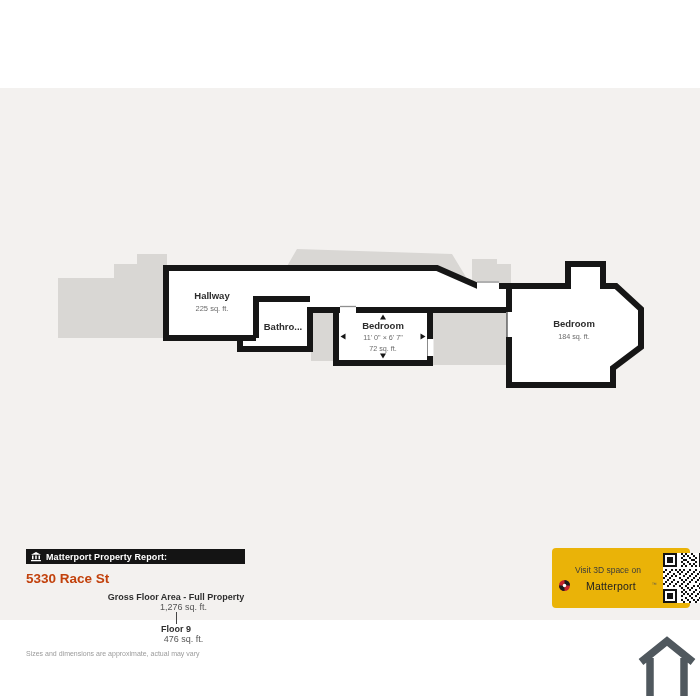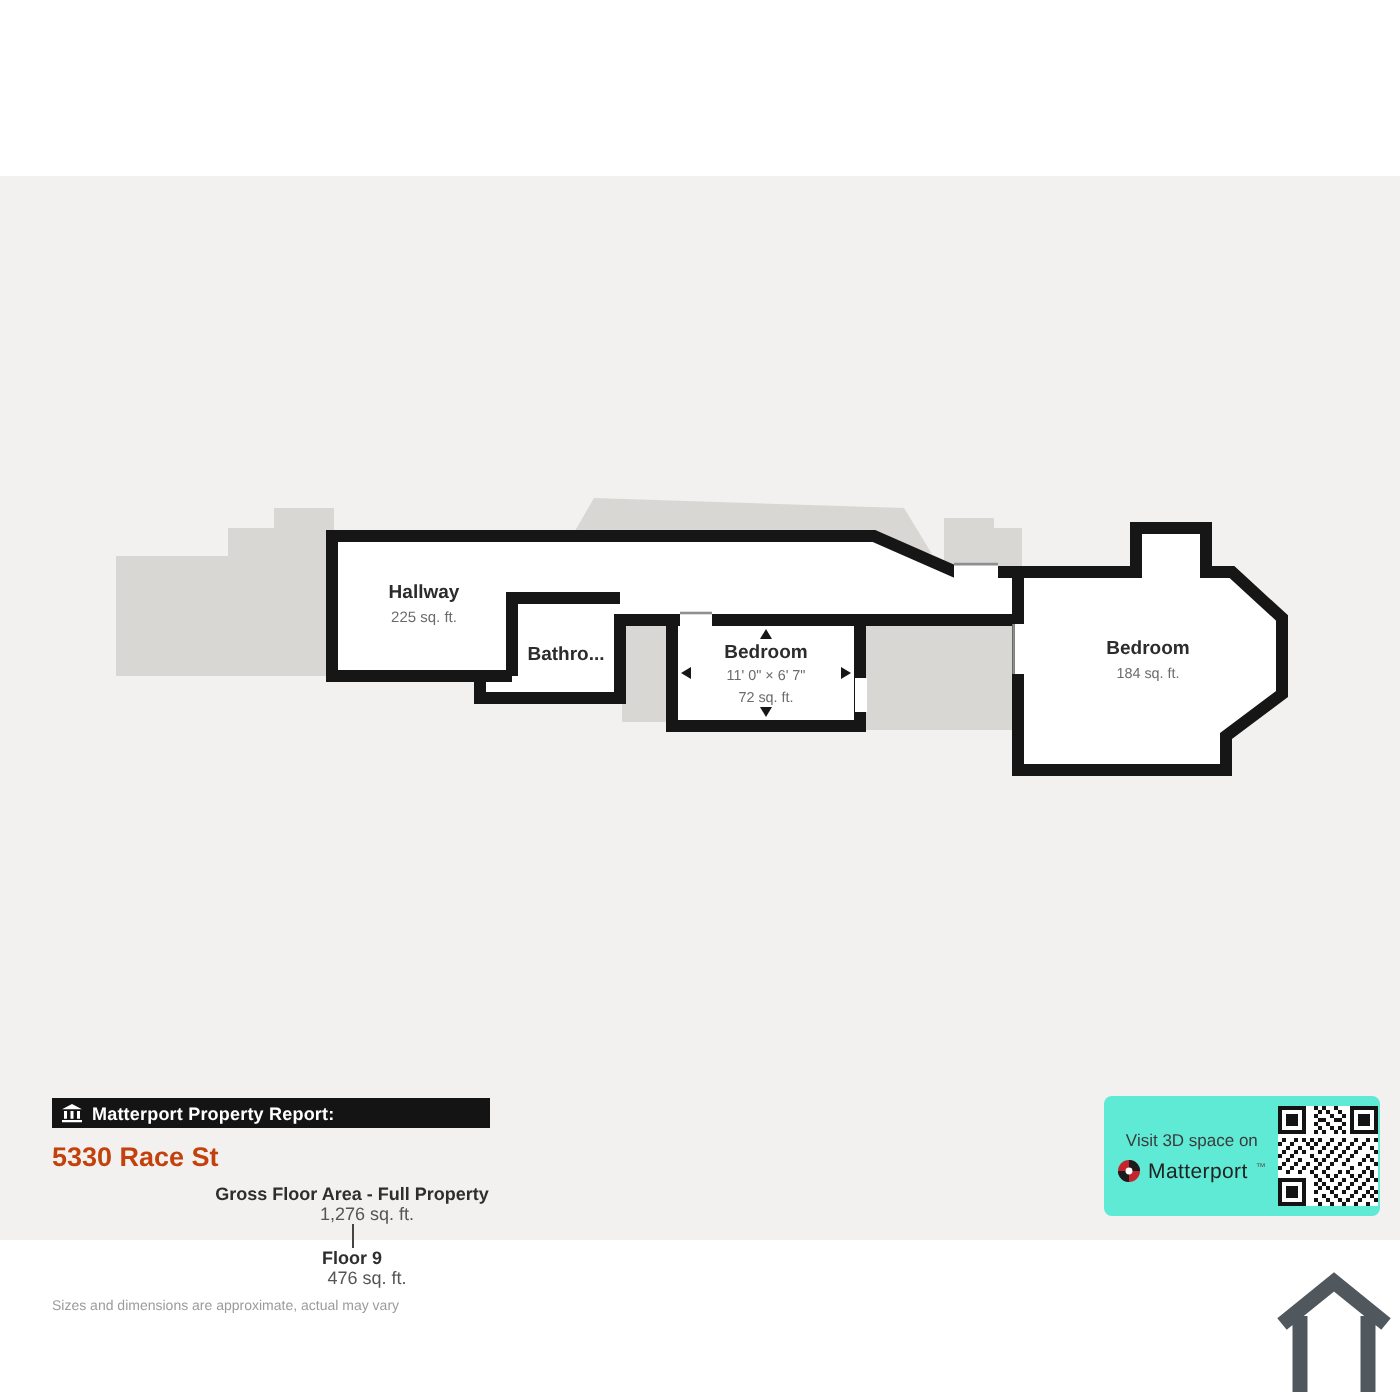--- a/index.html
+++ b/index.html
@@ -19,27 +19,27 @@
   }
   .address{font-size:13.5px;font-weight:bold;color:#c2410c;margin-top:7px;}
   .arealine{display:flex;align-items:center;font-size:9px;color:#2e2e2e;margin-top:6px;flex-direction:column;}
   .arealine .lbl{font-weight:bold;}
   .arealine .val{margin-left:15px;color:#555;}
   .sep{width:0;height:12px;border-left:1.2px solid #444;margin:0 7px;}
   .disclaimer{font-size:7px;color:#9b9b9b;margin-top:6px;}
 
   
   .visit{
-    position:absolute;left:552px;top:548px;width:138px;height:60px;background:#5eead4;
+    position:absolute;left:552px;top:548px;width:138px;height:60px;background:#eab308;
     border-radius:4px;display:flex;align-items:center;box-sizing:border-box;
     padding:5px 5px 5px 7px;gap:6px;
   }
   .visit-left{flex:1;display:flex;flex-direction:column;align-items:center;}
   .visit-line{font-size:8.5px;color:#3c3c3c;}
-  .brand-row{display:flex;align-items:center;gap:4px;margin-top:5px;}
+  .brand-row{display:flex;align-items:center;gap:16px;margin-top:5px;}
   .brand-name{font-size:10.5px;color:#222;font-weight:500;letter-spacing:.2px;}
   .brand-tm{font-size:5px;color:#555;vertical-align:top;margin-top:-4px;}
   .qr{width:50px;height:50px;flex:none;}
 
   .house-icon{position:absolute;left:634px;top:632px;}
 </style>
 </head>
 <body>
 
 <div id="canvas"></div>

